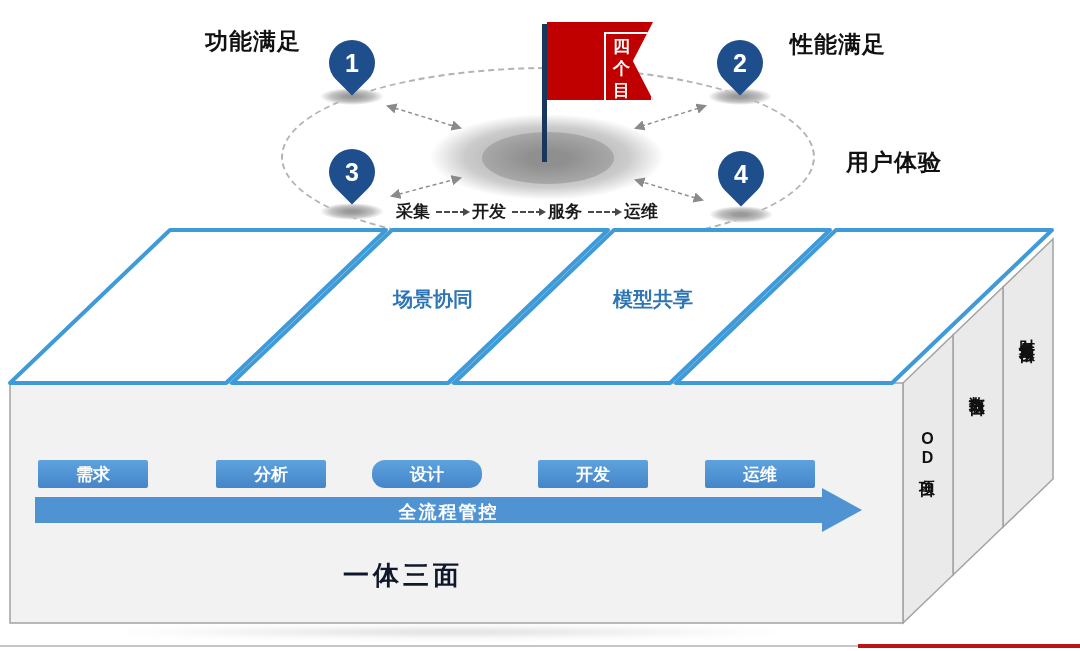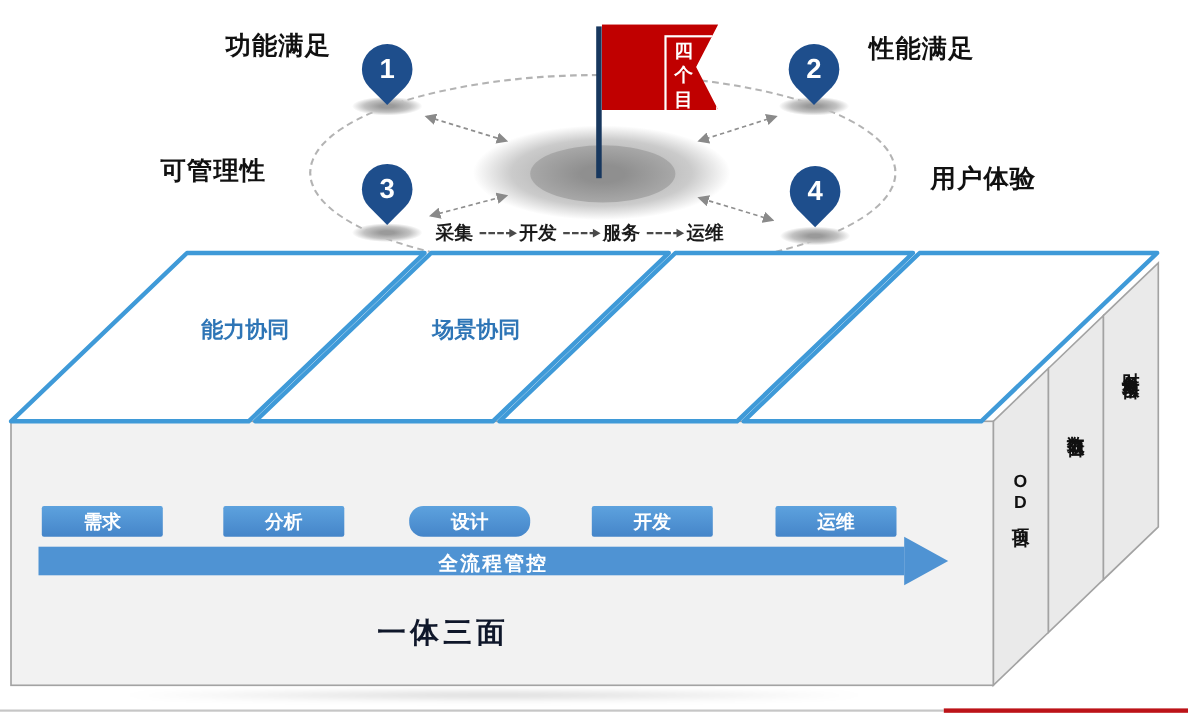--- a/index.html
+++ b/index.html
@@ -121,38 +121,37 @@
   </div>
   <div class="abs pin" style="left:329px;top:149px;">
     <div class="pin-num">3</div>
   </div>
   <div class="abs pin" style="left:718px;top:151px;">
     <div class="pin-num">4</div>
   </div>
 
   <div class="abs corner-label" style="left:790px;top:29px;">性能满足</div>
   <div class="abs corner-label" style="left:205px;top:26px;">功能满足</div>
-  <div class="abs corner-label" style="left:146px;top:140px;">可管理性</div>
   <div class="abs corner-label" style="left:846px;top:147px;">用户体验</div>
 
   <div class="abs process-flow">
     <span class="flow-step">采集</span>
     <span class="dash-arrow"></span>
     <span class="flow-step">开发</span>
     <span class="dash-arrow"></span>
     <span class="flow-step">服务</span>
     <span class="dash-arrow"></span>
     <span class="flow-step">运维</span>
   </div>
 
-  <div class="abs panel-label" style="left:158px;">能力协同</div>
   <div class="abs panel-label" style="left:368px;">场景协同</div>
+  <div class="abs panel-label" style="left:588px;">模型共享</div>
 
   <div class="abs stage-btn" style="left:38px;">需求</div>
-  <div class="abs stage-btn" style="left:203px;">分析</div>
+  <div class="abs stage-btn" style="left:216px;">分析</div>
   <div class="abs stage-btn" style="left:372px;border-radius:13px;">设计</div>
   <div class="abs stage-btn" style="left:538px;">开发</div>
   <div class="abs stage-btn" style="left:705px;">运维</div>
 
   <div class="abs arrow-body"></div>
   <div class="abs arrow-head"></div>
   <div class="abs arrow-label">全流程管控</div>
 
   <div class="abs box-caption">一体三面</div>
 

